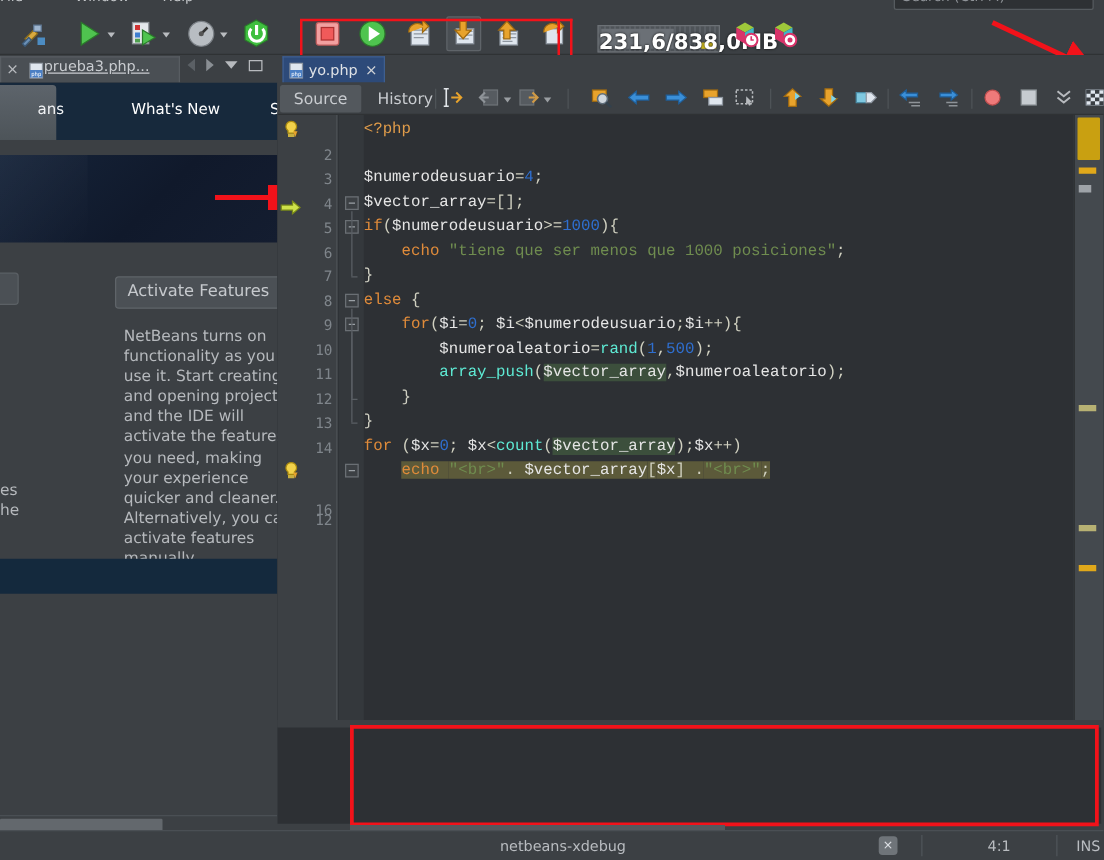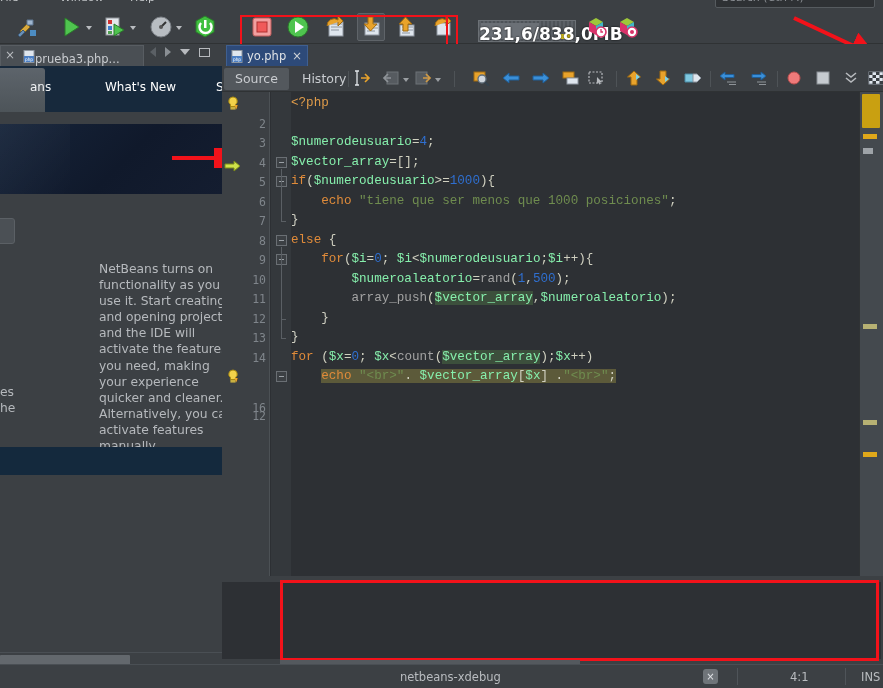--- a/index.html
+++ b/index.html
@@ -77,22 +77,22 @@
     position:absolute; left:0; top:44px; width:222px; height:644px;
     background:#3c4044;
   }
   #left-tabrow {
     position:absolute; left:0; top:0; width:222px; height:22px;
     background:#3c4044;
   }
   #left-filetab {
     position:absolute; left:0; top:1px; width:144px; height:21px;
     background:#4a4f54; border:1px solid #585d62; border-bottom:none;
-    display:flex; align-items:flex-end; gap:5px; padding-left:20px;
-    font-size:11.5px; color:#c9ccd0;
+    display:flex; align-items:flex-start; gap:5px; padding-left:20px;
+    font-size:11.5px; color:#c9ccd0;text-decoration:underline;
   }
   #left-tab-close {
     position:absolute; left:4px; top:5px; width:12px; height:12px;
     color:#b8bbbf; font-size:12px; line-height:12px; text-align:center;
   }
   #left-tabctrls { position:absolute; left:150px; top:3px; display:flex; gap:9px; align-items:center;}
   .tri-l { width:0;height:0;border-top:5px solid transparent;border-bottom:5px solid transparent;border-right:6px solid #5b6065;}
   .tri-r { width:0;height:0;border-top:5px solid transparent;border-bottom:5px solid transparent;border-left:6px solid #8a8f94;}
   .tri-d { width:0;height:0;border-left:5px solid transparent;border-right:5px solid transparent;border-top:6px solid #b7babe;}
   .sq-o  { width:11px;height:9px;border:1.5px solid #b7babe;}
@@ -208,25 +208,25 @@
 
   #code-text {
     position:absolute; left:69px; top:0; right:24px; bottom:0;
     font-family:"DejaVu Sans Mono","Liberation Mono",monospace;
     font-size:12.6px; line-height:19.5px; white-space:pre; color:#d0d0c0;
     padding-top:2px;
   }
   .cline { height:19.5px; position:relative;font-family:Liberation Mono, monospace; }
   .hl-cur { position:absolute; left:-69px; right:-24px; top:0; height:19.5px; background:#1d3520; z-index:-1;}
   .tok-tag  { color:#e09c4a; }
-  .tok-var  { color:#86efac; }
+  .tok-var  { color:#e5e5e5; }
   .tok-kw   { color:#e08b3a; }
   .tok-num  { color:#2f6fd0; }
   .tok-str  { color:#6f8c4f; }
-  .tok-fn   { color:#a3a3a3; }
+  .tok-fn   { color:#5eead4; }
   .tok-op   { color:#d0d0c0; }
   .tok-plain{ color:#cfcfc2; }
   .occ { background:#3c4f3c; }
   .warnline { background:#5c5a3a; }
 
   #ed-vscroll {
     position:absolute; right:0; top:0; width:24px; height:100%;
     background:#44494e; border-left:1px solid #2f3234;
   }
   #ed-vscroll .mark { position:absolute; left:3px; width:14px; }
@@ -438,20 +438,21 @@
       <div id="sp-tabs">
         <div id="sp-tab-active"></div>
         <span class="sp-tab-label" style="left:2px;color:#f0f2f4;">ans</span>
         <span class="sp-tab-label" style="left:77px;">What's New</span>
         <span class="sp-tab-label" style="left:188px;">Show</span>
       </div>
       <div id="sp-strip"></div>
       <div id="sp-hero"></div>
 
       <div id="sp-btn-small"></div>
+      <div id="sp-btn-activate">Activate Features</div>
 
       <div id="sp-bodytext">NetBeans turns on functionality as you use it. Start creating and opening projects and the IDE will activate the features you need, making your experience quicker and cleaner. Alternatively, you can activate features manually.</div>
 
       <div id="sp-leftfrag">
         <div>es</div>
         <div>he</div>
       </div>
 
       <div id="sp-band"></div>
     </div>

